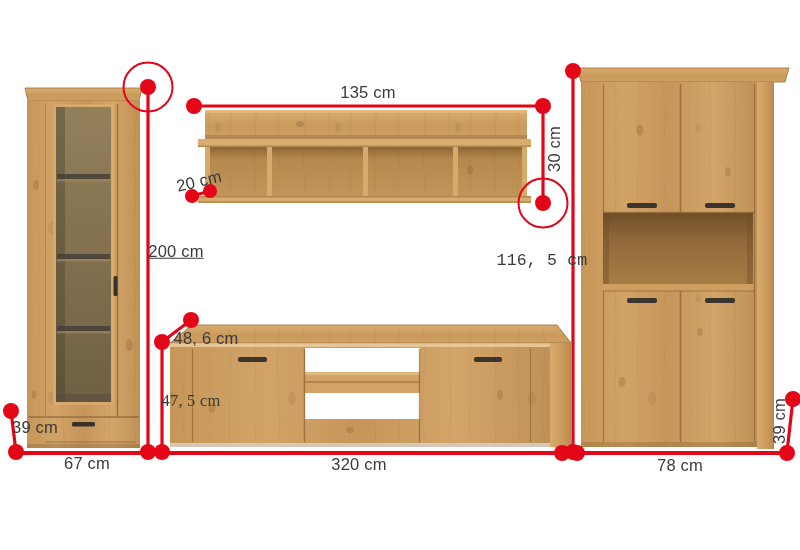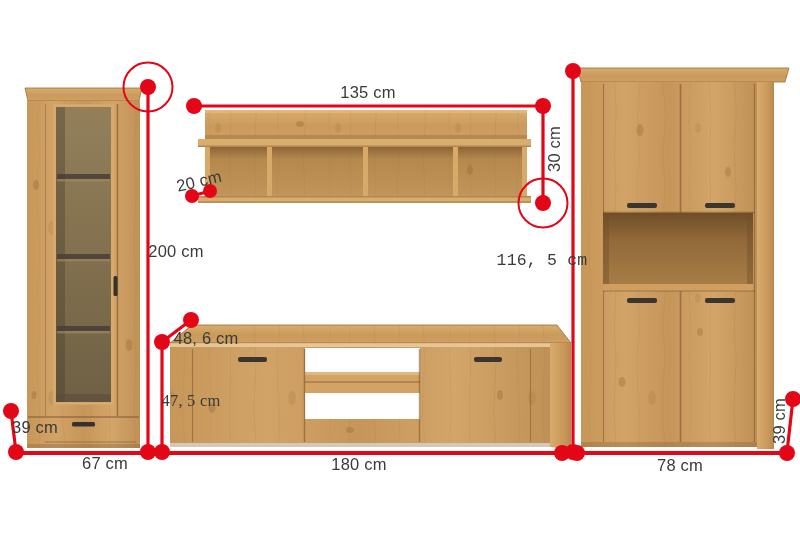--- a/index.html
+++ b/index.html
@@ -190,23 +190,23 @@
     <circle cx="787" cy="453" r="8" stroke="none"></circle>
     <circle cx="793" cy="399" r="8" stroke="none"></circle>
     <circle cx="573" cy="71" r="8" stroke="none"></circle>
     <circle cx="573" cy="452" r="8" stroke="none"></circle>
   </g>
 </svg>
 
 <div class="lbl" style="left:368px;top:92px;">135 cm</div>
 <div class="lbl" style="left:199px;top:181px;transform:translate(-50%,-50%) rotate(-13deg);">20 cm</div>
 <div class="lbl" style="left:554px;top:149px;transform:translate(-50%,-50%) rotate(-90deg);">30 cm</div>
-<div class="lbl" style="left:176px;top:251px;">200 cm</div>
+<div class="lbl" style="left:176px;top:251px;text-decoration:underline;">200 cm</div>
 <div class="lbl" style="left:35px;top:427px;">39 cm</div>
-<div class="lbl" style="left:87px;top:463px;margin-left:18px;">67 cm</div>
+<div class="lbl" style="left:87px;top:463px;">67 cm</div>
 <div class="lbl" style="left:206px;top:338px;">48, 6 cm</div>
 <div class="lbl" style="left:191px;top:401px;font-family:Liberation Serif, serif;">47, 5 cm</div>
-<div class="lbl" style="left:359px;top:464px;">180 cm</div>
+<div class="lbl" style="left:359px;top:464px;">320 cm</div>
 <div class="lbl" style="left:542px;top:261px;font-family:Liberation Mono, monospace;">116, 5 cm</div>
 <div class="lbl" style="left:680px;top:465px;">78 cm</div>
 <div class="lbl" style="left:779px;top:421px;transform:translate(-50%,-50%) rotate(-90deg);">39 cm</div>
 
 </div>
 
 </body></html>

